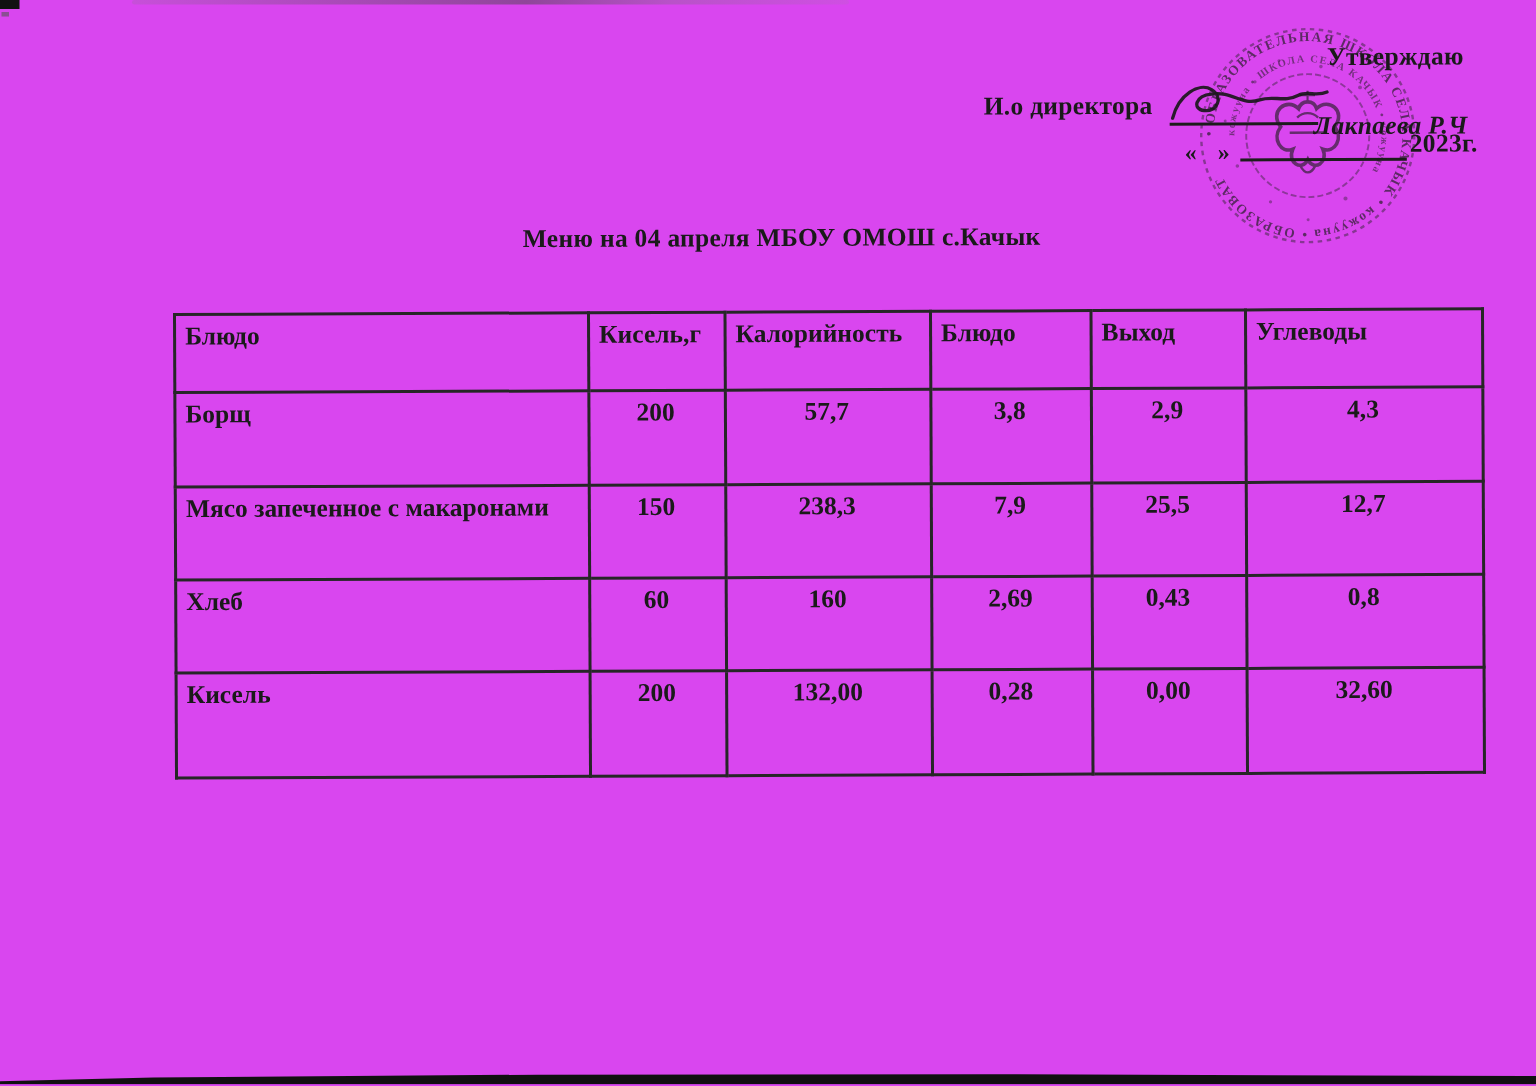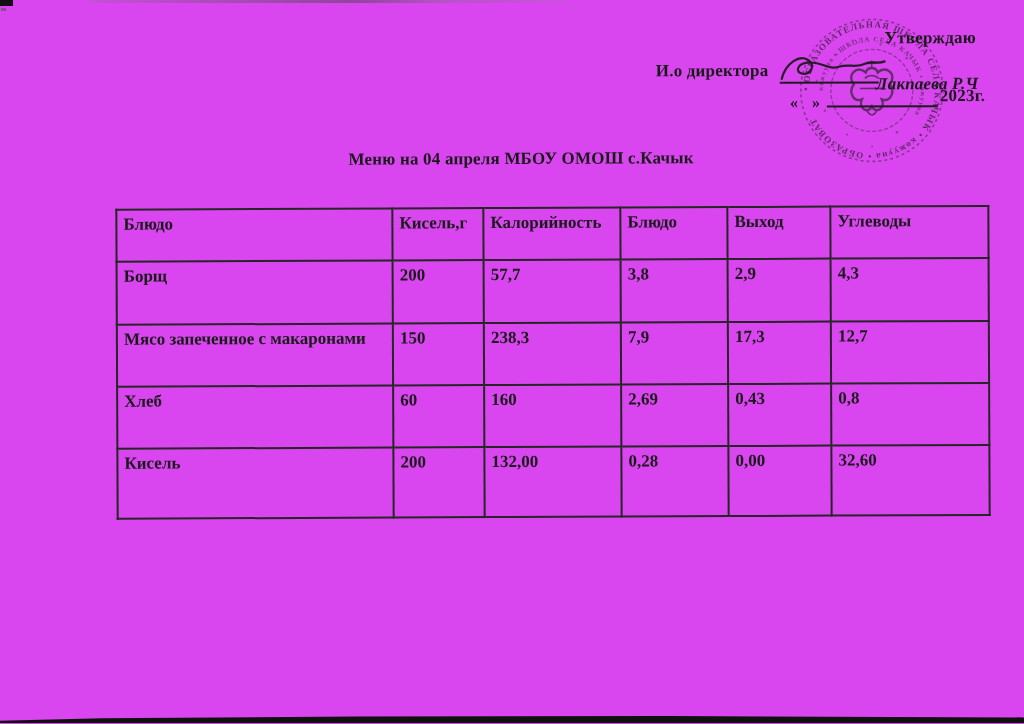--- a/index.html
+++ b/index.html
@@ -38,21 +38,21 @@
     font-size:17px;font-weight:bold;
   }
   table.menu td,table.menu th{
     border:2px solid #262626;
     vertical-align:top;
     padding:4px 6px 0 6px;
     text-align:left;
     font-weight:bold;
     overflow:hidden;white-space:nowrap;
   }
-  table.menu td.num{text-align:left;padding-right:8px;margin-left:48px;}
+  table.menu td.num{text-align:center;padding-right:8px;margin-left:48px;}
   tr.hdr{height:52px;}
   tr.r0{height:63px;} tr.r1{height:62px;} tr.r2{height:62px;} tr.r3{height:70px;}
   
   .corner-mark{position:absolute;left:0;top:0;width:13px;height:6px;background:#111;}
   .corner-dot{position:absolute;left:1px;top:8px;width:5px;height:3px;background:#555;opacity:.6;}
   .top-edge{
     position:absolute;left:88px;top:0;width:478px;height:3px;border-radius:2px;
     background:linear-gradient(to right,rgba(120,120,120,.18),rgba(70,70,70,.5) 55%,rgba(110,110,110,.3) 75%,rgba(140,140,140,.12));
   }
   .bottom-edge{
@@ -140,21 +140,21 @@
         <td class="num">57,7</td>
         <td class="num">3,8</td>
         <td class="num">2,9</td>
         <td class="num">4,3</td>
       </tr>
       <tr class="r1">
         <td>Мясо запеченное с макаронами</td>
         <td class="num">150</td>
         <td class="num">238,3</td>
         <td class="num">7,9</td>
-        <td class="num">17,3</td>
+        <td class="num">25,5</td>
         <td class="num">12,7</td>
       </tr>
       <tr class="r2">
         <td>Хлеб</td>
         <td class="num">60</td>
         <td class="num">160</td>
         <td class="num">2,69</td>
         <td class="num">0,43</td>
         <td class="num">0,8</td>
       </tr>

